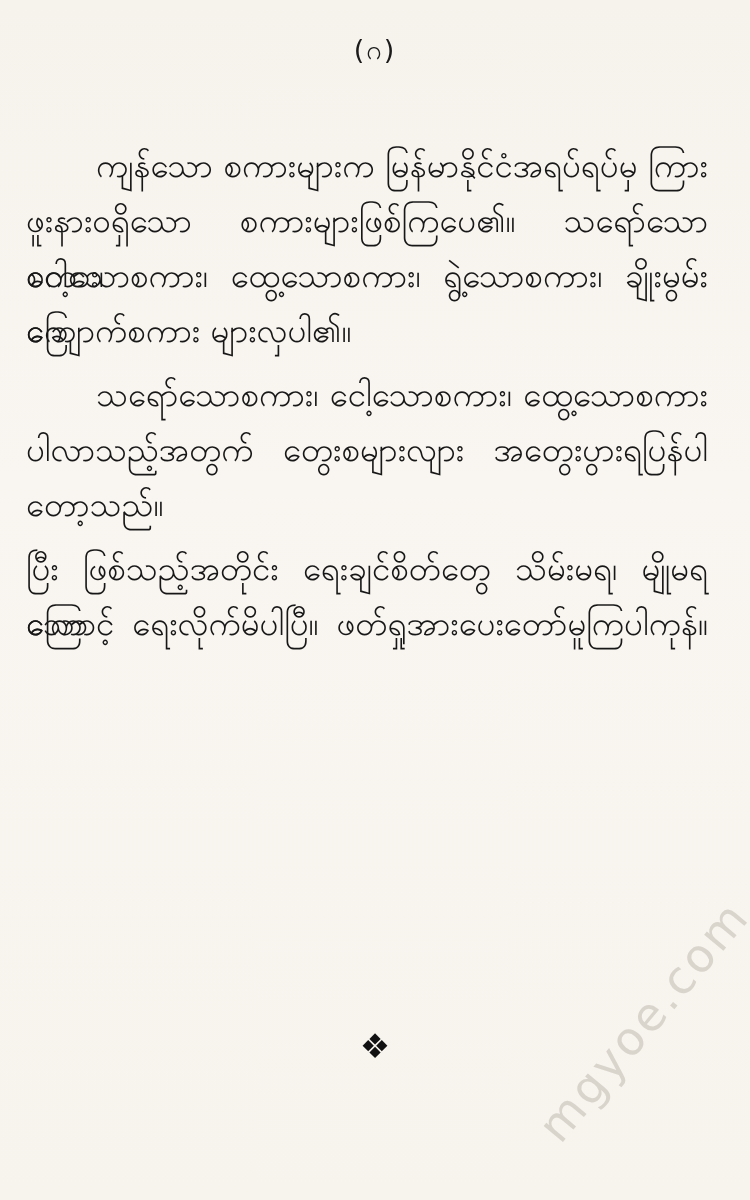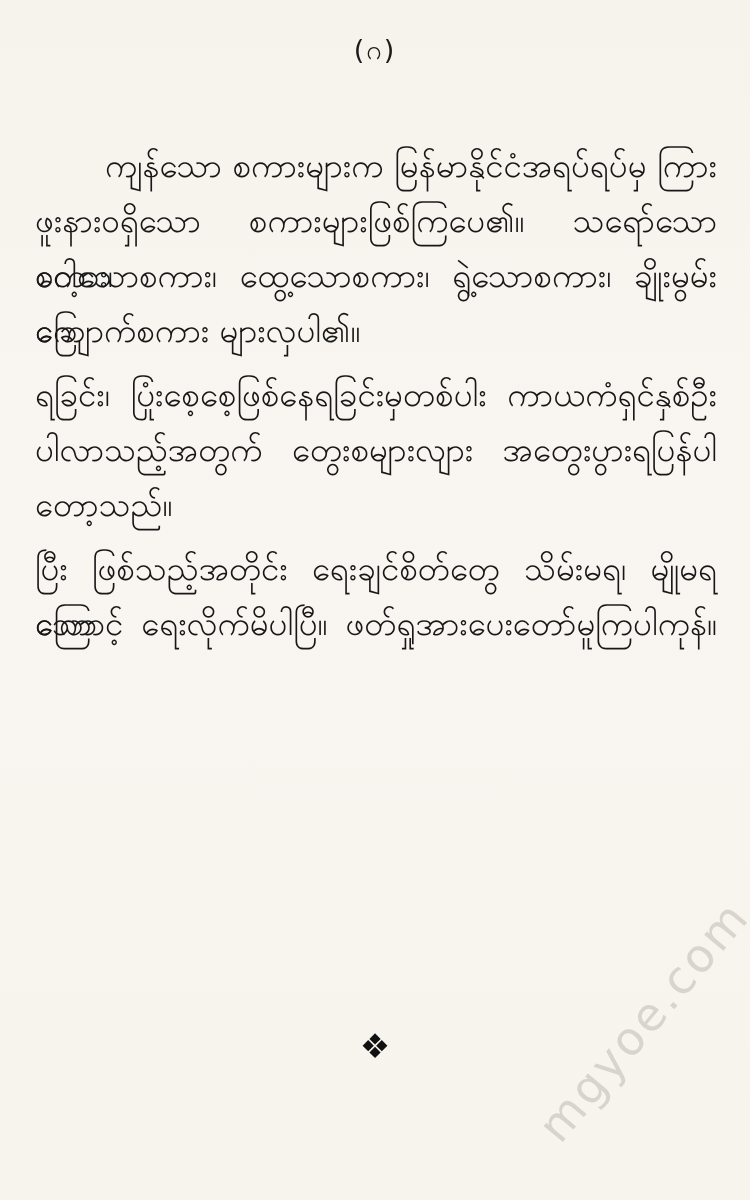--- a/index.html
+++ b/index.html
@@ -31,21 +31,21 @@
     text-align: center;
     font-size: 27px;
     line-height: 32px;
     letter-spacing: 2px;
     color: #1b1b1b;
   }
 
   .body-text {
     position: absolute;
     top: 138px;
-    left: 35px;
+    left: 26px;
     width: 682px;
     font-size: 33px;
     color: #171717;
   }
 
   .para { margin-bottom: 9px; }
 
   .line {
     height: 55px;
     line-height: 55px;
@@ -99,21 +99,21 @@
   <div class="body-text">
 
     <div class="para">
       <div class="line indent justify">ကျန်သော စကားများက မြန်မာနိုင်ငံအရပ်ရပ်မှ ကြား</div>
       <div class="line justify">ဖူးနားဝရှိသော စကားများဖြစ်ကြပေ၏။ သရော်သောစကား၊</div>
       <div class="line justify">ငေါ့သောစကား၊ ထွေ့သောစကား၊ ရွဲ့သောစကား၊ ချိုးမွမ်းခြေ</div>
       <div class="line last">ကျောက်စကား များလှပါ၏။</div>
     </div>
 
     <div class="para">
-      <div class="line justify">ရခြင်း၊ ပြုံးစေ့စေ့ဖြစ်နေရခြင်းမှတစ်ပါး ကာယကံရှင်နှစ်ဦး</div>
+      <div class="line indent justify">သရော်သောစကား၊ ငေါ့သောစကား၊ ထွေ့သောစကား</div>
       <div class="line justify">ပါလာသည့်အတွက် တွေးစများလျား အတွေးပွားရပြန်ပါ</div>
       <div class="line last">တော့သည်။</div>
     </div>
 
     <div class="para">
       <div class="line justify">ပြီး ဖြစ်သည့်အတိုင်း ရေးချင်စိတ်တွေ သိမ်းမရ၊ မျိုမရသော</div>
       <div class="line justify">ကြောင့် ရေးလိုက်မိပါပြီ။ ဖတ်ရှုအားပေးတော်မူကြပါကုန်။</div>
     </div>
 
   </div>

